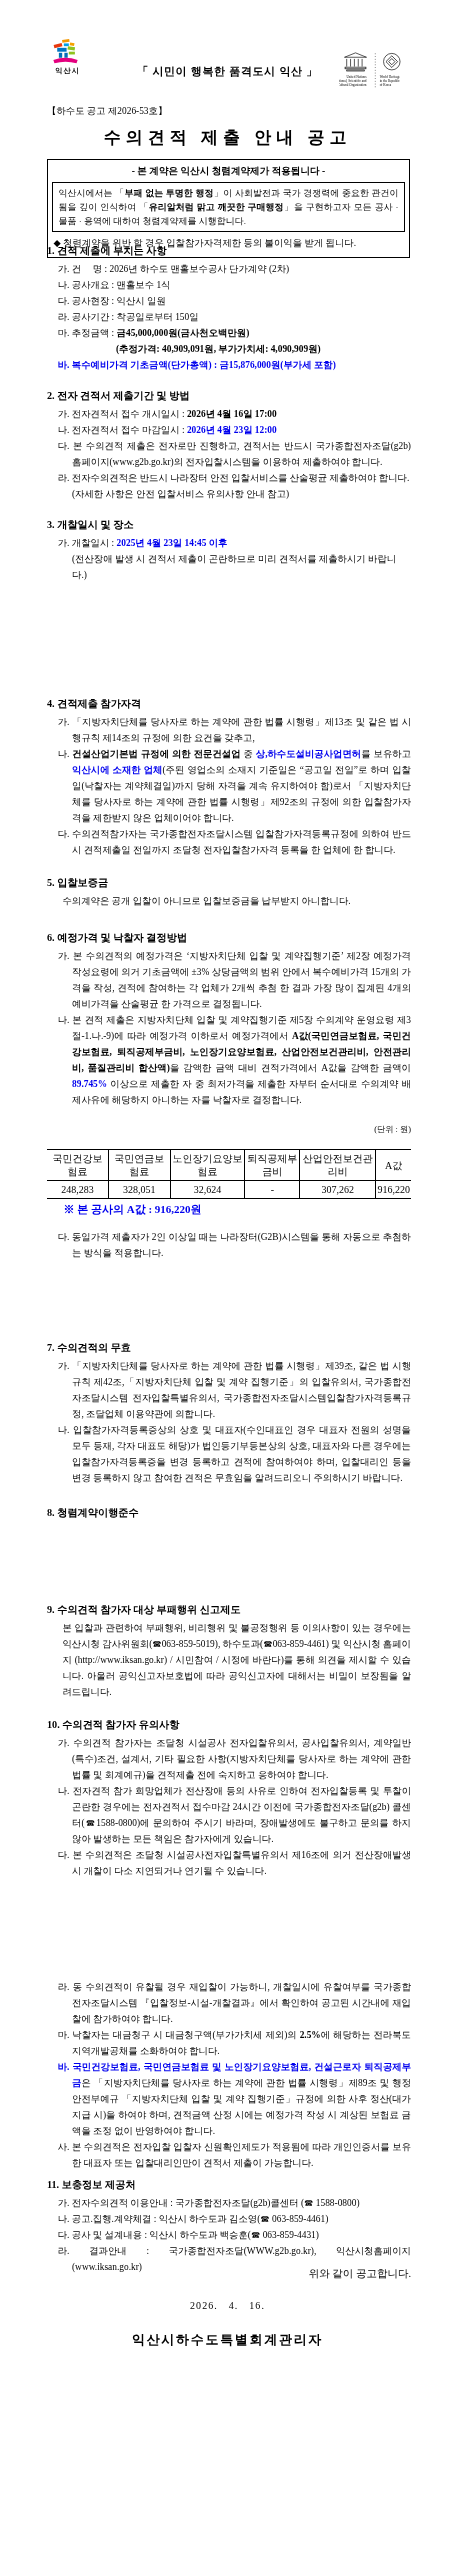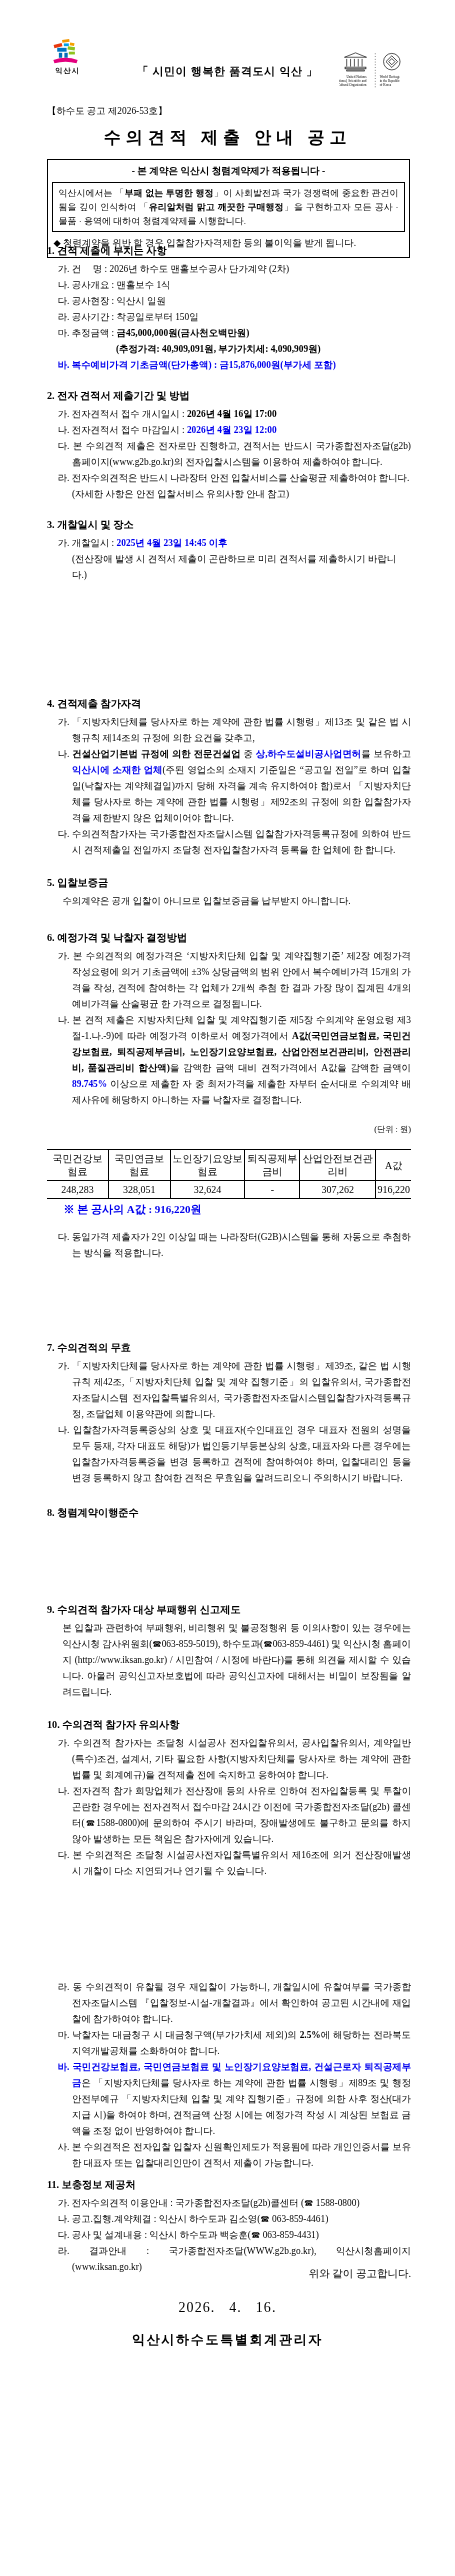--- a/index.html
+++ b/index.html
@@ -29,21 +29,21 @@
   .unit{text-align:right;font-size:8.3px;line-height:12px;margin-top:16px;}
   table.atable{width:100%;border-collapse:collapse;font-size:10px;margin-top:13px;}
   .atable th{font-weight:400;}
   .atable th,.atable td{text-align:center;padding:1.7px 1.1px;line-height:13.2px;}
   .atable thead tr{border-top:1.1px solid #000;border-bottom:1.7px double #000;}
   .atable tbody tr{border-bottom:1.1px solid #000;}
   .atable th + th,.atable td + td{border-left:0.6px solid #000;}
   .anote{font-size:11px;line-height:15.4px;margin-top:3.3px;padding-left:16.5px;}
   .mt22{margin-top:12px;}
   #closing{top:2267px;left:47px;width:364px;text-align:right;font-size:10.5px;}
-  #date{top:2300px;left:0;width:455px;text-align:center;font-size:14px;letter-spacing:1.1px;}
+  #date{top:2300px;left:0;width:455px;text-align:center;font-size:10px;letter-spacing:1.1px;}
   #sign{top:2331px;left:0;width:455px;text-align:center;font-size:13px;font-weight:700;letter-spacing:1.7px;}
   svg text{font-family:"Liberation Serif","DejaVu Serif",serif;}
 </style>
 </head>
 <body>
 
 <div class="page">
 
   <div class="abs" id="iksan-logo">
     <span>

